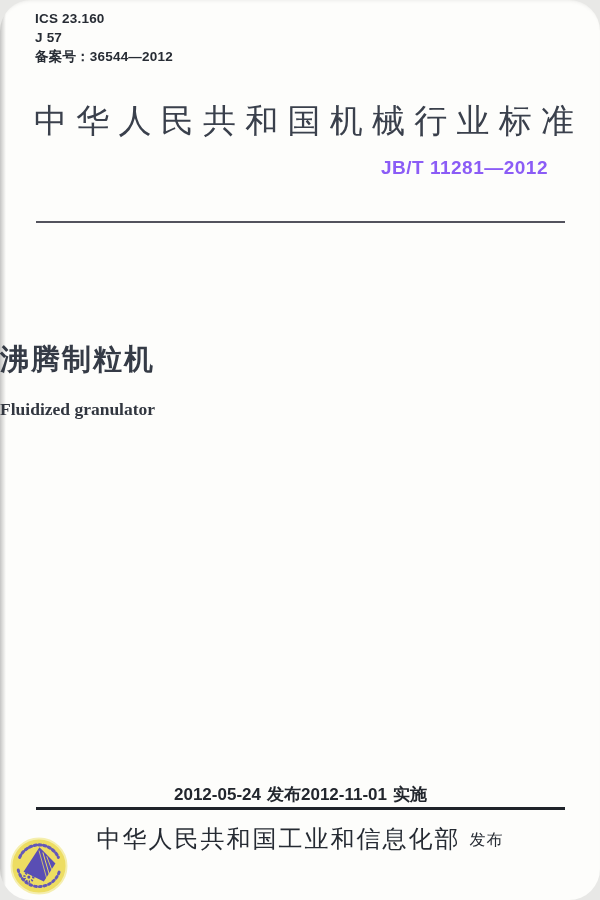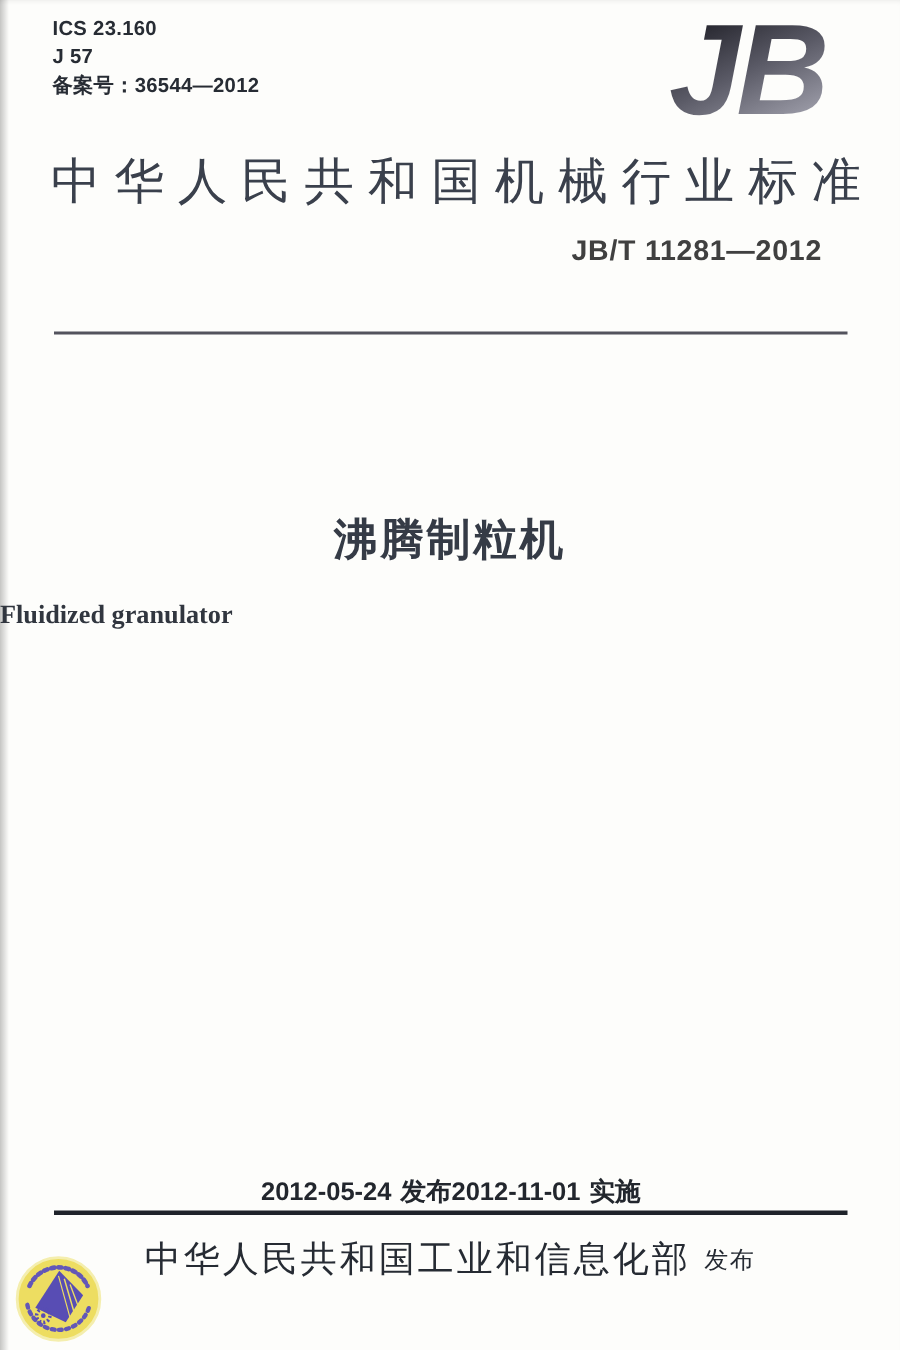--- a/index.html
+++ b/index.html
@@ -6,20 +6,21 @@
   .page {
     position: relative;
     width: 600px;
     height: 900px;
     margin: 0 auto;
     background: #fdfdfb;
     overflow: hidden;
     font-family: "Liberation Sans", sans-serif;
     color: #343b46;
     box-shadow: inset 0 3px 5px -4px rgba(0,0,0,.15);
+    border-radius: 31px;
   }
   .page::before {           
     content: "";
     position: absolute;
     left: 0; top: 0; bottom: 0;
     width: 6px;
     background: linear-gradient(90deg, rgba(0,0,0,.22), rgba(0,0,0,0));
     pointer-events: none;
   }
 
@@ -66,32 +67,31 @@
     text-align: justify;
     text-align-last: justify;
     text-justify: inter-character;
   }
 
   .stdno {
     position: absolute;
     right: 52px; top: 157px;
     font-size: 19px;
     font-weight: bold;
-    color: #404040;
+    color: #8b5cf6;
     letter-spacing: .5px;
   }
 
   .rule { position: absolute; left: 36px; width: 529px; }
   .rule-top    { top: 221px; height: 2px;  background: #53535d; }
   .rule-bottom { top: 807px; height: 3px;  background: #1f232a; }
 
   .title-cn {
     position: absolute;
     left: 0; right: 0; top: 340px;
-    text-align: center;
     font-size: 29px;
     font-weight: 600;
     letter-spacing: 2px;
     color: #353b46;
   }
   .title-en {
     position: absolute;
     left: 0; right: 0; top: 399px;
     font-family: "Liberation Serif", serif;
     font-weight: bold;
@@ -138,21 +138,20 @@
 <body>
 
 <div class="page">
 
   <div class="meta">
     <div>ICS 23.160</div>
     <div>J 57</div>
     <div>备案号：36544—2012</div>
   </div>
 
-  <div class="logo">JB</div>
 
   <div class="heading">中华人民共和国机械行业标准</div>
 
   <div class="stdno">JB/T 11281—2012</div>
 
   <div class="rule rule-top"></div>
 
   <div class="title-cn">沸腾制粒机</div>
   <div class="title-en">Fluidized granulator</div>
 

